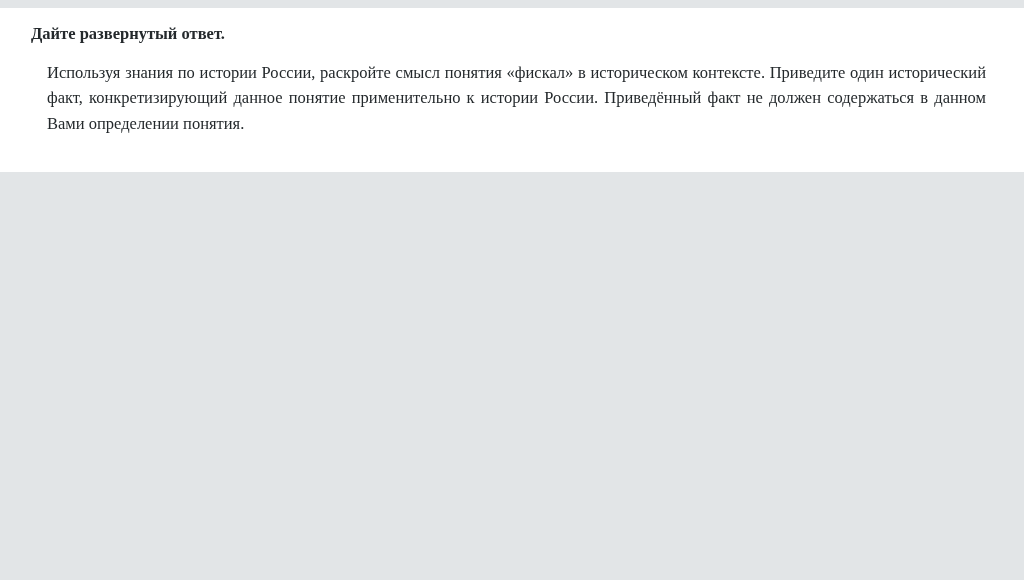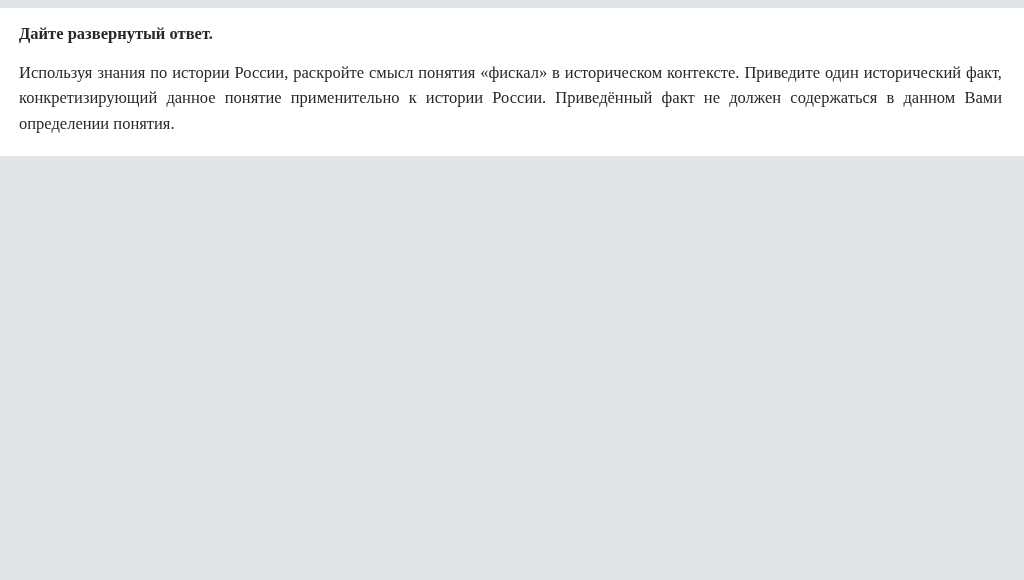--- a/index.html
+++ b/index.html
@@ -21,38 +21,38 @@
   }
   .top-strip {
     width: 100%;
     height: 8px;
     background: #e2e5e7;
   }
   .task-card {
     background: #ffffff;
     width: 100%;
     box-sizing: border-box;
-    padding: 16px 22px 20px 19px;
+    padding: 16px 22px 20px 31px;
   }
   .task-heading {
     font-family: "Liberation Serif", serif;
     font-weight: bold;
     font-size: 16.5px;
     color: #24292c;
     margin: 0 0 16px 0;
     line-height: 1.2;
   }
   .task-body {
     font-family: "Liberation Serif", serif;
     font-size: 16.5px;
     color: #24292c;
     line-height: 1.55;
     text-align: justify;
     text-justify: inter-word;
-    margin: 0;
+    margin: 16px;
     hyphens: none;
   }
   .content-below {
     background: #e2e5e7;
     width: 100%;
     height: 428px;
   }
 </style>
 </head>
 <body>

